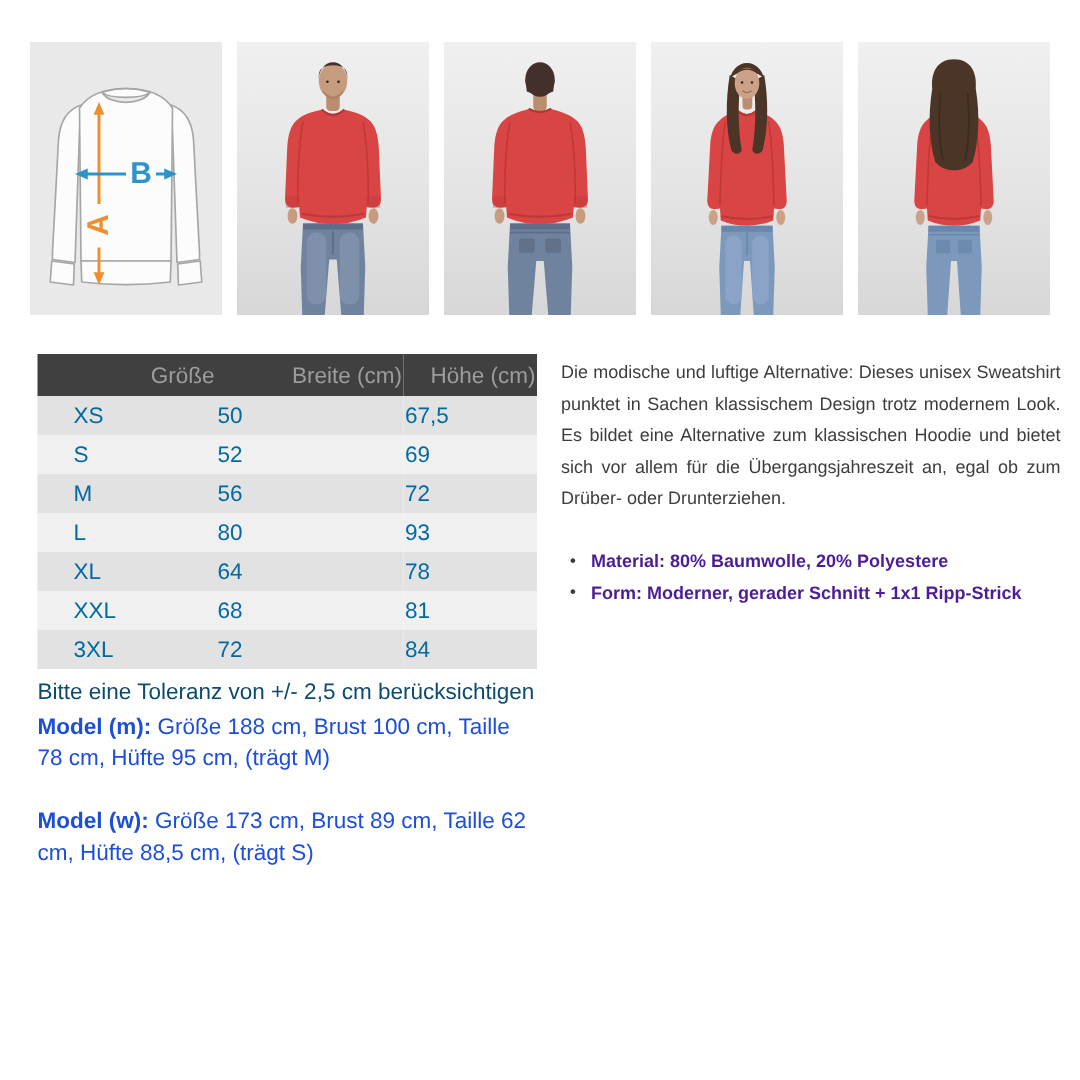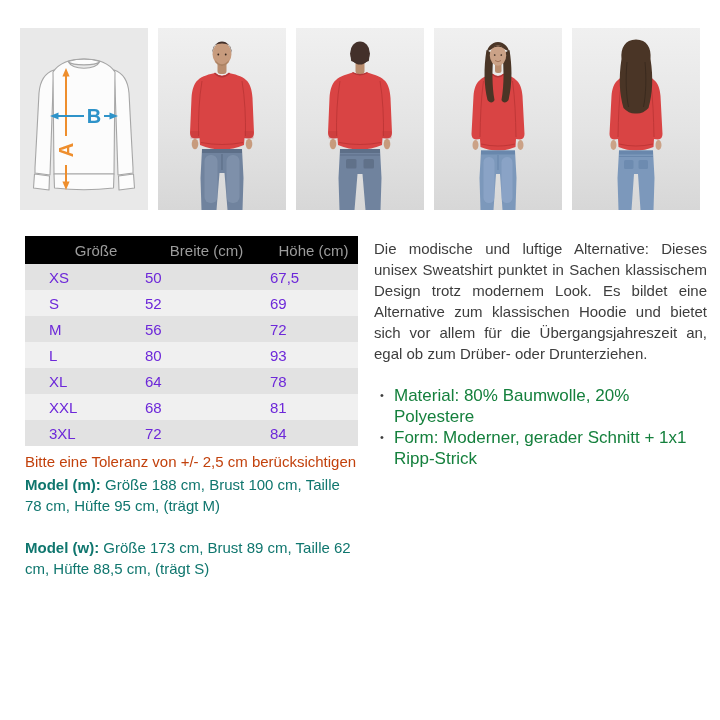--- a/index.html
+++ b/index.html
@@ -14,36 +14,36 @@
   .panel.diagram{background:#e9e9e9;}
   .panel.photo{background:linear-gradient(180deg,#f0f0f0 0%,#e4e4e4 55%,#d7d7d7 100%);}
   .panel svg{display:block;}
 
   
   .left-col{position:absolute;left:25px;top:236px;width:333px;}
   .right-col{position:absolute;left:374px;top:238px;width:333px;}
 
   
   table.sizes{width:100%;border-collapse:collapse;font-size:15px;table-layout:fixed;}
-  table.sizes th{height:26px;font-weight:400;color:#9c9c9c;background:#000000;text-align:center;}
-  table.sizes td{height:24px;color:#6d28d9;}
+  table.sizes th{height:26px;font-weight:400;color:#9c9c9c;background:#404040;text-align:right;}
+  table.sizes td{height:24px;color:#0369a1;}
   table.sizes th:first-child,table.sizes td:first-child{padding-left:24px;width:94px;}
   table.sizes th:nth-child(2),table.sizes td:nth-child(2){width:123px;}
   table.sizes tbody tr:nth-child(odd){background:#e2e2e2;}
   table.sizes tbody tr:nth-child(even){background:#f0f0f0;}
 
   
-  .tolerance{margin:5px 0 2px;font-size:15px;line-height:21px;color:#c2410c;}
-  .model{margin:0 0 21px;font-size:15px;line-height:21px;color:#0f766e;}
+  .tolerance{margin:5px 0 2px;font-size:15px;line-height:21px;color:#0c4a6e;}
+  .model{margin:0 0 21px;font-size:15px;line-height:21px;color:#1d4ed8;}
   .model b{font-weight:700;}
 
   
-  .intro{margin:0 0 21px;font-size:15px;line-height:21px;color:#3d3d3d;text-align:justify;}
+  .intro{margin:0 0 21px;font-size:12px;line-height:21px;color:#3d3d3d;text-align:justify;}
   ul.features{margin:0;padding:0 0 0 6px;list-style:none;}
-  ul.features li{position:relative;padding-left:14px;font-size:17px;line-height:21px;color:#15803d;}
+  ul.features li{position:relative;padding-left:14px;font-size:12px;line-height:21px;color:#4c1d95;font-weight:bold;}
   ul.features li::before{content:"\2022";position:absolute;left:0;top:0;font-size:11px;line-height:21px;color:#3d3d3d;}
 </style>
 </head>
 <body>
 
 <div class="gallery">
 
   <div class="panel diagram">
     <svg width="128" height="182" viewBox="0 0 128 182">
       <g fill="#fcfcfc" stroke="#a6a6a6" stroke-width="1.1" stroke-linejoin="round">

